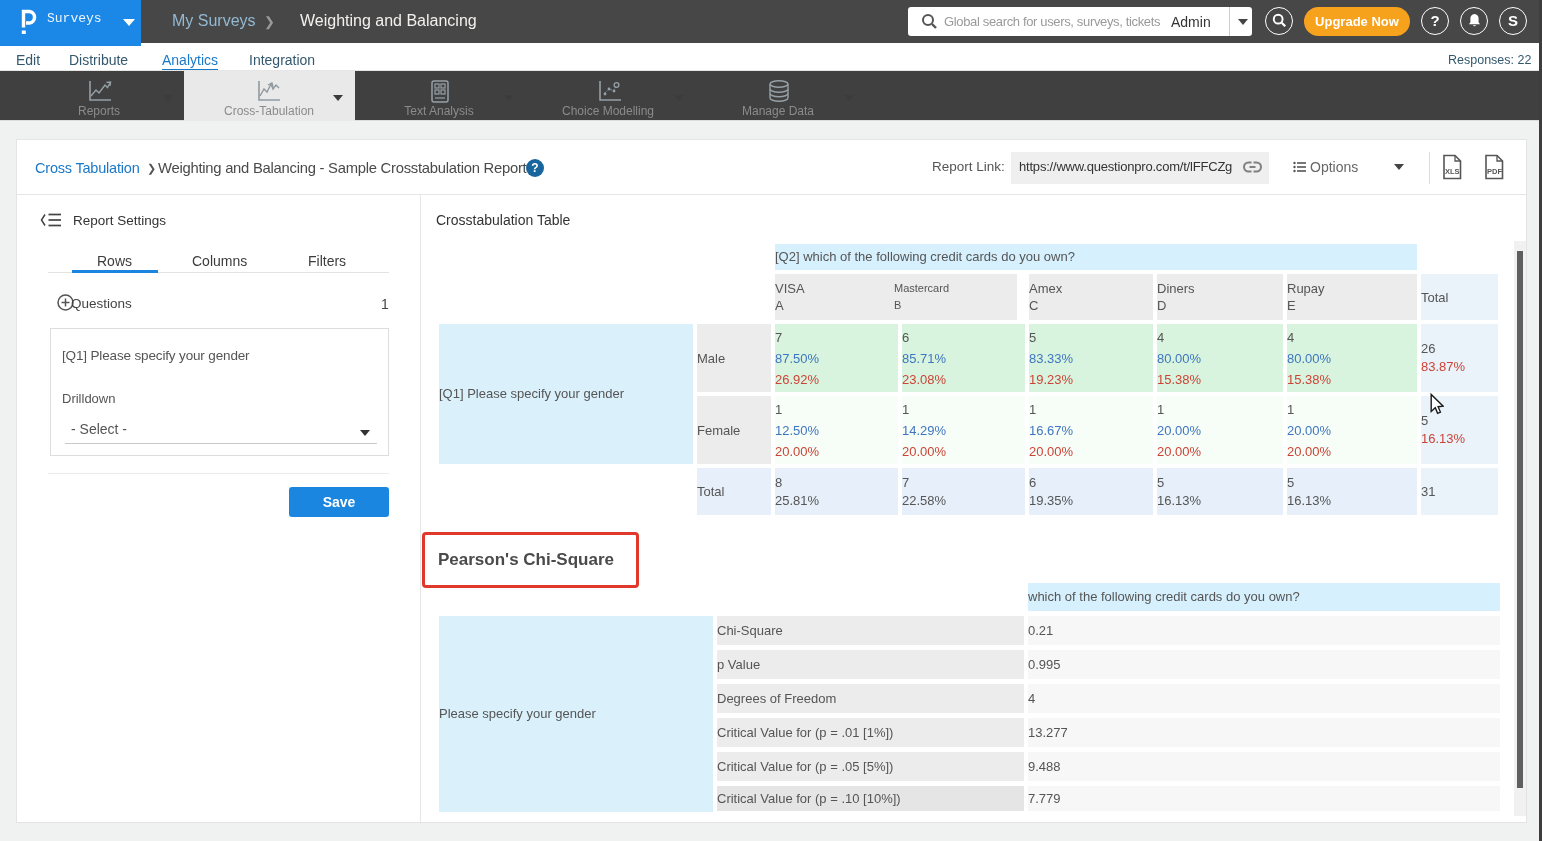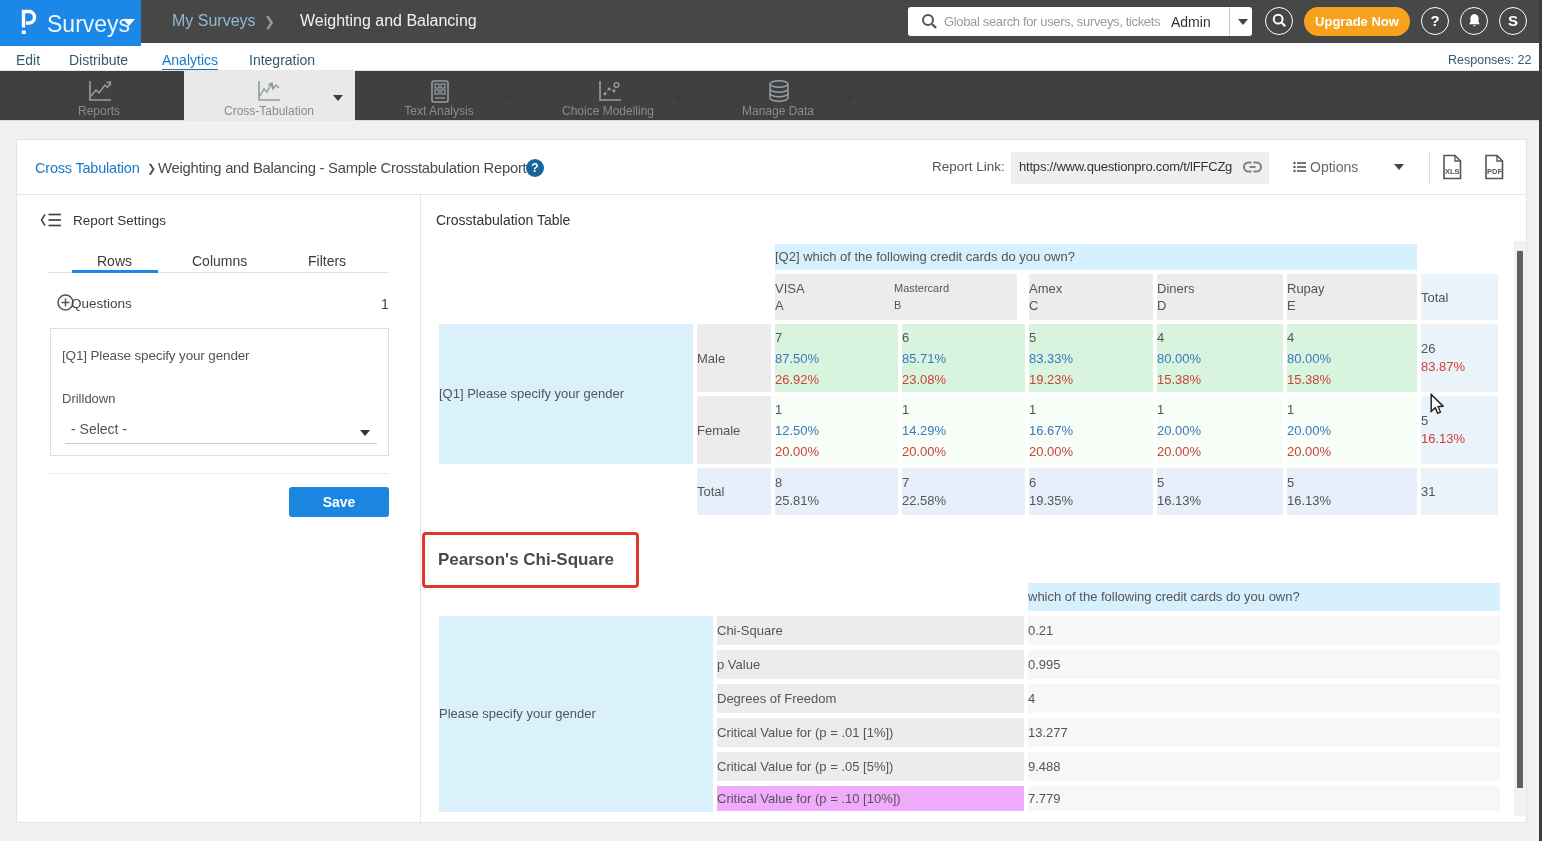--- a/index.html
+++ b/index.html
@@ -2,21 +2,21 @@
 <html><head>
 <meta charset="utf-8">
 <style>
 * { margin:0; padding:0; box-sizing:border-box; }
 html,body { width:1542px; height:841px; overflow:hidden; }
 body { font-family:"Liberation Sans", sans-serif; position:relative; background:#f0f1f1; }
 .abs { position:absolute; }
 
 #topbar { left:0; top:0; width:1542px; height:43px; background:#474747; }
 #logoblock { left:0; top:0; width:141px; height:46px; background:#1b87e6; z-index:2; }
-#surveys { left:47px; top:11px; font-size:23px; color:#eaf6ff; z-index:3; }
+#surveys { left:47px; top:11px; font-size:13px; color:#eaf6ff; z-index:3;font-family:Liberation Mono, monospace; }
 #surveys-caret { left:123px; top:19px; z-index:3; width:0; height:0; border-left:6px solid transparent; border-right:6px solid transparent; border-top:7px solid #fff; }
 #crumb-mysurveys { left:172px; top:12px; font-size:16px; color:#93b9d3; }
 #crumb-sep { left:264px; top:14px; font-size:13px; color:#9a9a9a; }
 #crumb-title { left:300px; top:12px; font-size:16px; color:#f3f1ee; }
 #searchbox { left:908px; top:7px; width:344px; height:29px; background:#fff; border-radius:3px; }
 #search-ph { left:944px; top:14px; font-size:13px; letter-spacing:-0.35px; color:#9a9a9a; }
 #search-admin { left:1171px; top:14px; font-size:14px; color:#333; }
 #search-sep { left:1229px; top:7px; width:1px; height:29px; background:#ccc; }
 #search-caret { left:1238px; top:19px; width:0; height:0; border-left:5px solid transparent; border-right:5px solid transparent; border-top:6px solid #444; }
 .circbtn { width:28px; height:28px; border:1.5px solid #fff; border-radius:50%; top:7px; color:#fff; text-align:center; font-weight:bold; font-size:15px; line-height:26px; }
@@ -391,21 +391,21 @@
     </div>
   <div class="cell" style="left:1011px;top:578px;width:472px;height:29px;background:#f7f7f7;line-height:29px;font-size:13px">
       <div class="">13.277</div>
     </div>
   <div class="cell" style="left:700px;top:612px;width:307px;height:29px;background:#ececec;line-height:29px;font-size:13px">
       <div class="">Critical Value for (p = .05 [5%])</div>
     </div>
   <div class="cell" style="left:1011px;top:612px;width:472px;height:29px;background:#f7f7f7;line-height:29px;font-size:13px">
       <div class="">9.488</div>
     </div>
-  <div class="cell" style="left:700px;top:646px;width:307px;height:25px;background:#f0abfc;line-height:25px;font-size:13px">
+  <div class="cell" style="left:700px;top:646px;width:307px;height:25px;background:#e5e5e5;line-height:25px;font-size:13px">
       <div class="">Critical Value for (p = .10 [10%])</div>
     </div>
   <div class="cell" style="left:1011px;top:646px;width:472px;height:25px;background:#f7f7f7;line-height:25px;font-size:13px">
       <div class="">7.779</div>
     </div>
 
   <div class="abs" id="sb-track"></div>
   <div class="abs" id="sb-thumb"></div>
 </div>
 

